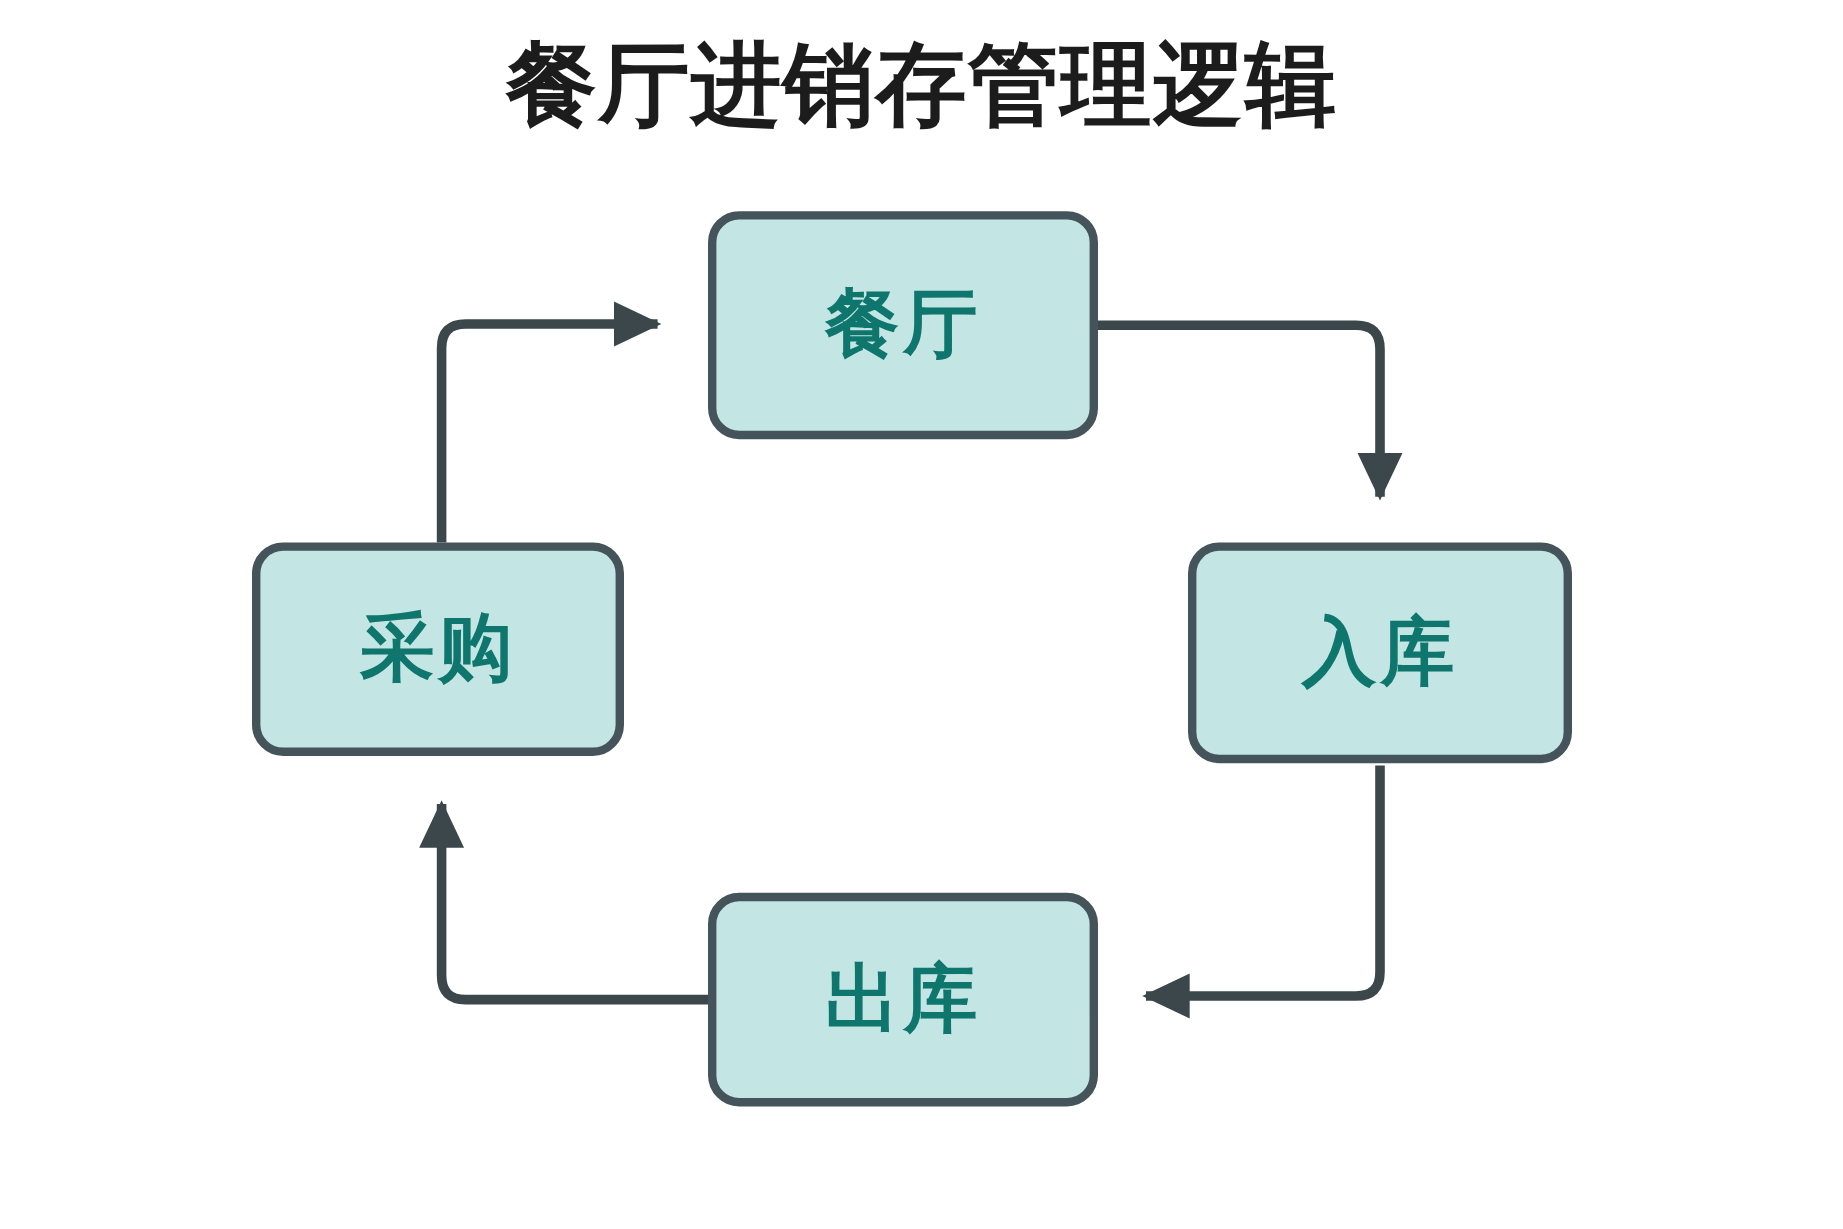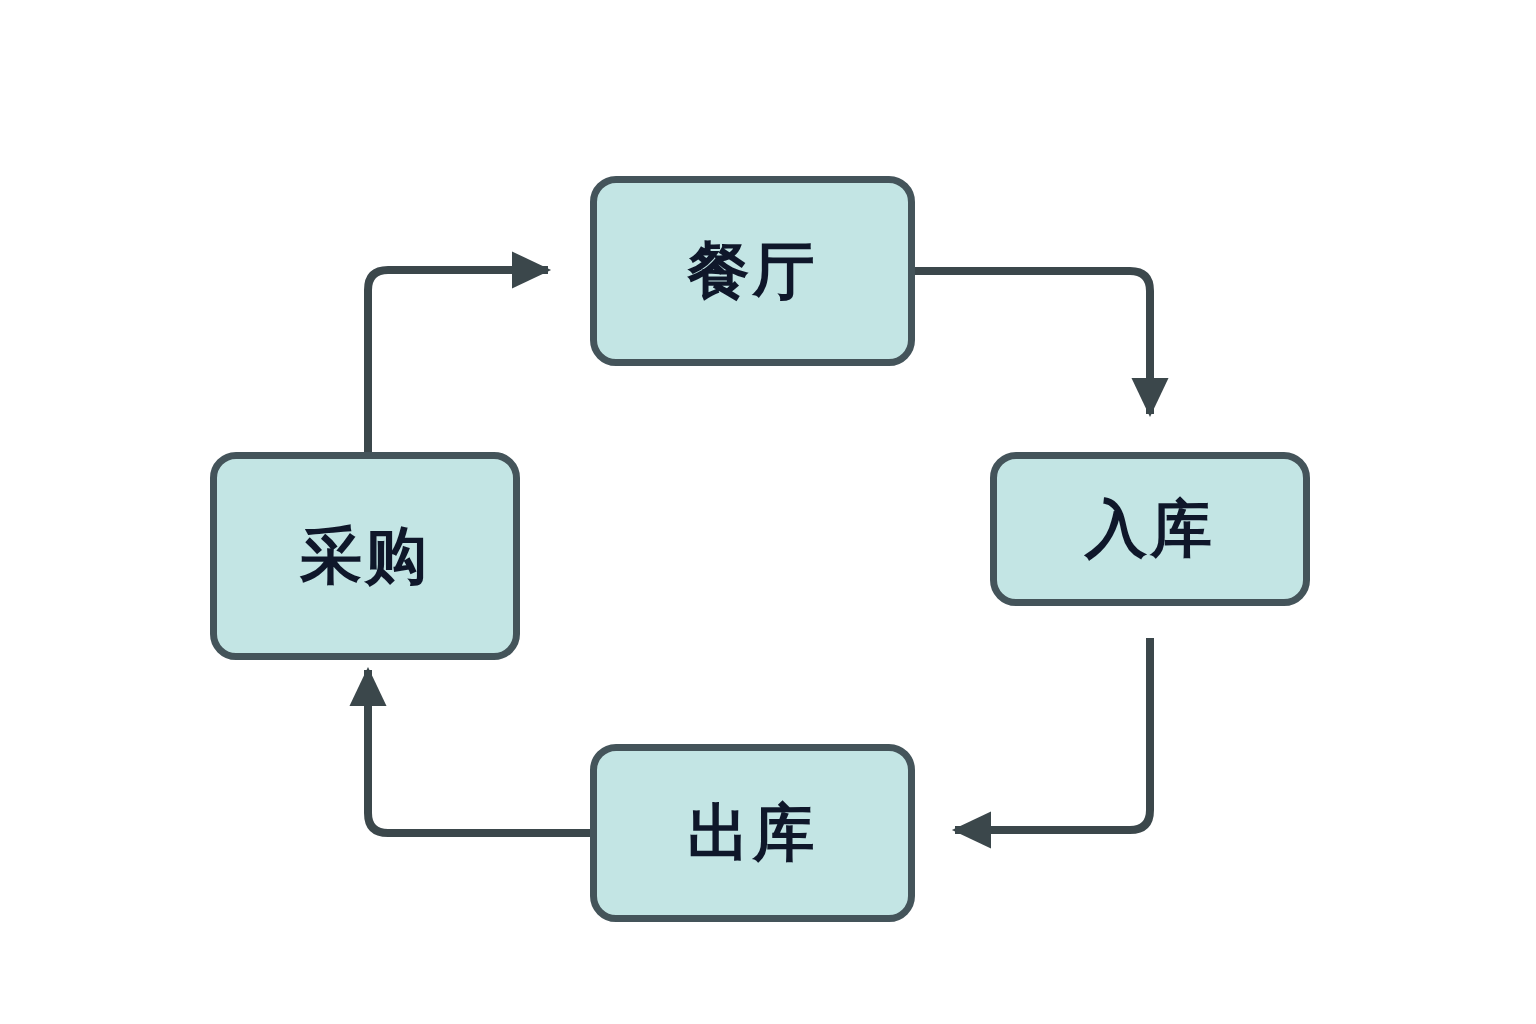--- a/index.html
+++ b/index.html
@@ -45,36 +45,37 @@
     border: 7px solid #44545a;
     border-radius: 26px;
     display: flex;
     align-items: center;
     justify-content: center;
     z-index: 3;
   }
   .node-label {
     font-size: 62px;
     font-weight: 700;
-    color: #0f172a;
+    color: #0f766e;
     letter-spacing: 3px;
     line-height: 1;
     white-space: nowrap;
     user-select: none;
   }
   #node-restaurant { left: 590px;  top: 176px; width: 325px; height: 190px; }
-  #node-inbound    { left: 990px;  top: 452px; width: 320px; height: 154px; }
+  #node-inbound    { left: 990px;  top: 452px; width: 320px; height: 184px; }
   #node-outbound   { left: 590px;  top: 744px; width: 325px; height: 178px; text-align: right; }
-  #node-purchase   { left: 210px;  top: 452px; width: 310px; height: 208px; }
+  #node-purchase   { left: 210px;  top: 452px; width: 310px; height: 178px; }
 </style>
 </head>
 <body>
 
 <div id="canvas">
 
+  <div id="diagram-title">餐厅进销存管理逻辑</div>
 
   <svg id="edge-layer" viewBox="0 0 1536 1024">
     <defs>
       <marker id="arrow-right" viewBox="0 0 12 12" refX="10.5" refY="6" markerWidth="5.2" markerHeight="5.2" orient="auto-start-reverse">
         <path d="M 0 0.6 L 11.4 6 L 0 11.4 z" fill="#3b474b"></path>
       </marker>
     </defs>
 
     <path d="M 368 452 L 368 290 Q 368 270 388 270 L 548 270" fill="none" stroke="#3b474b" stroke-width="8" stroke-linecap="butt" marker-end="url(#arrow-right)"></path>
 

